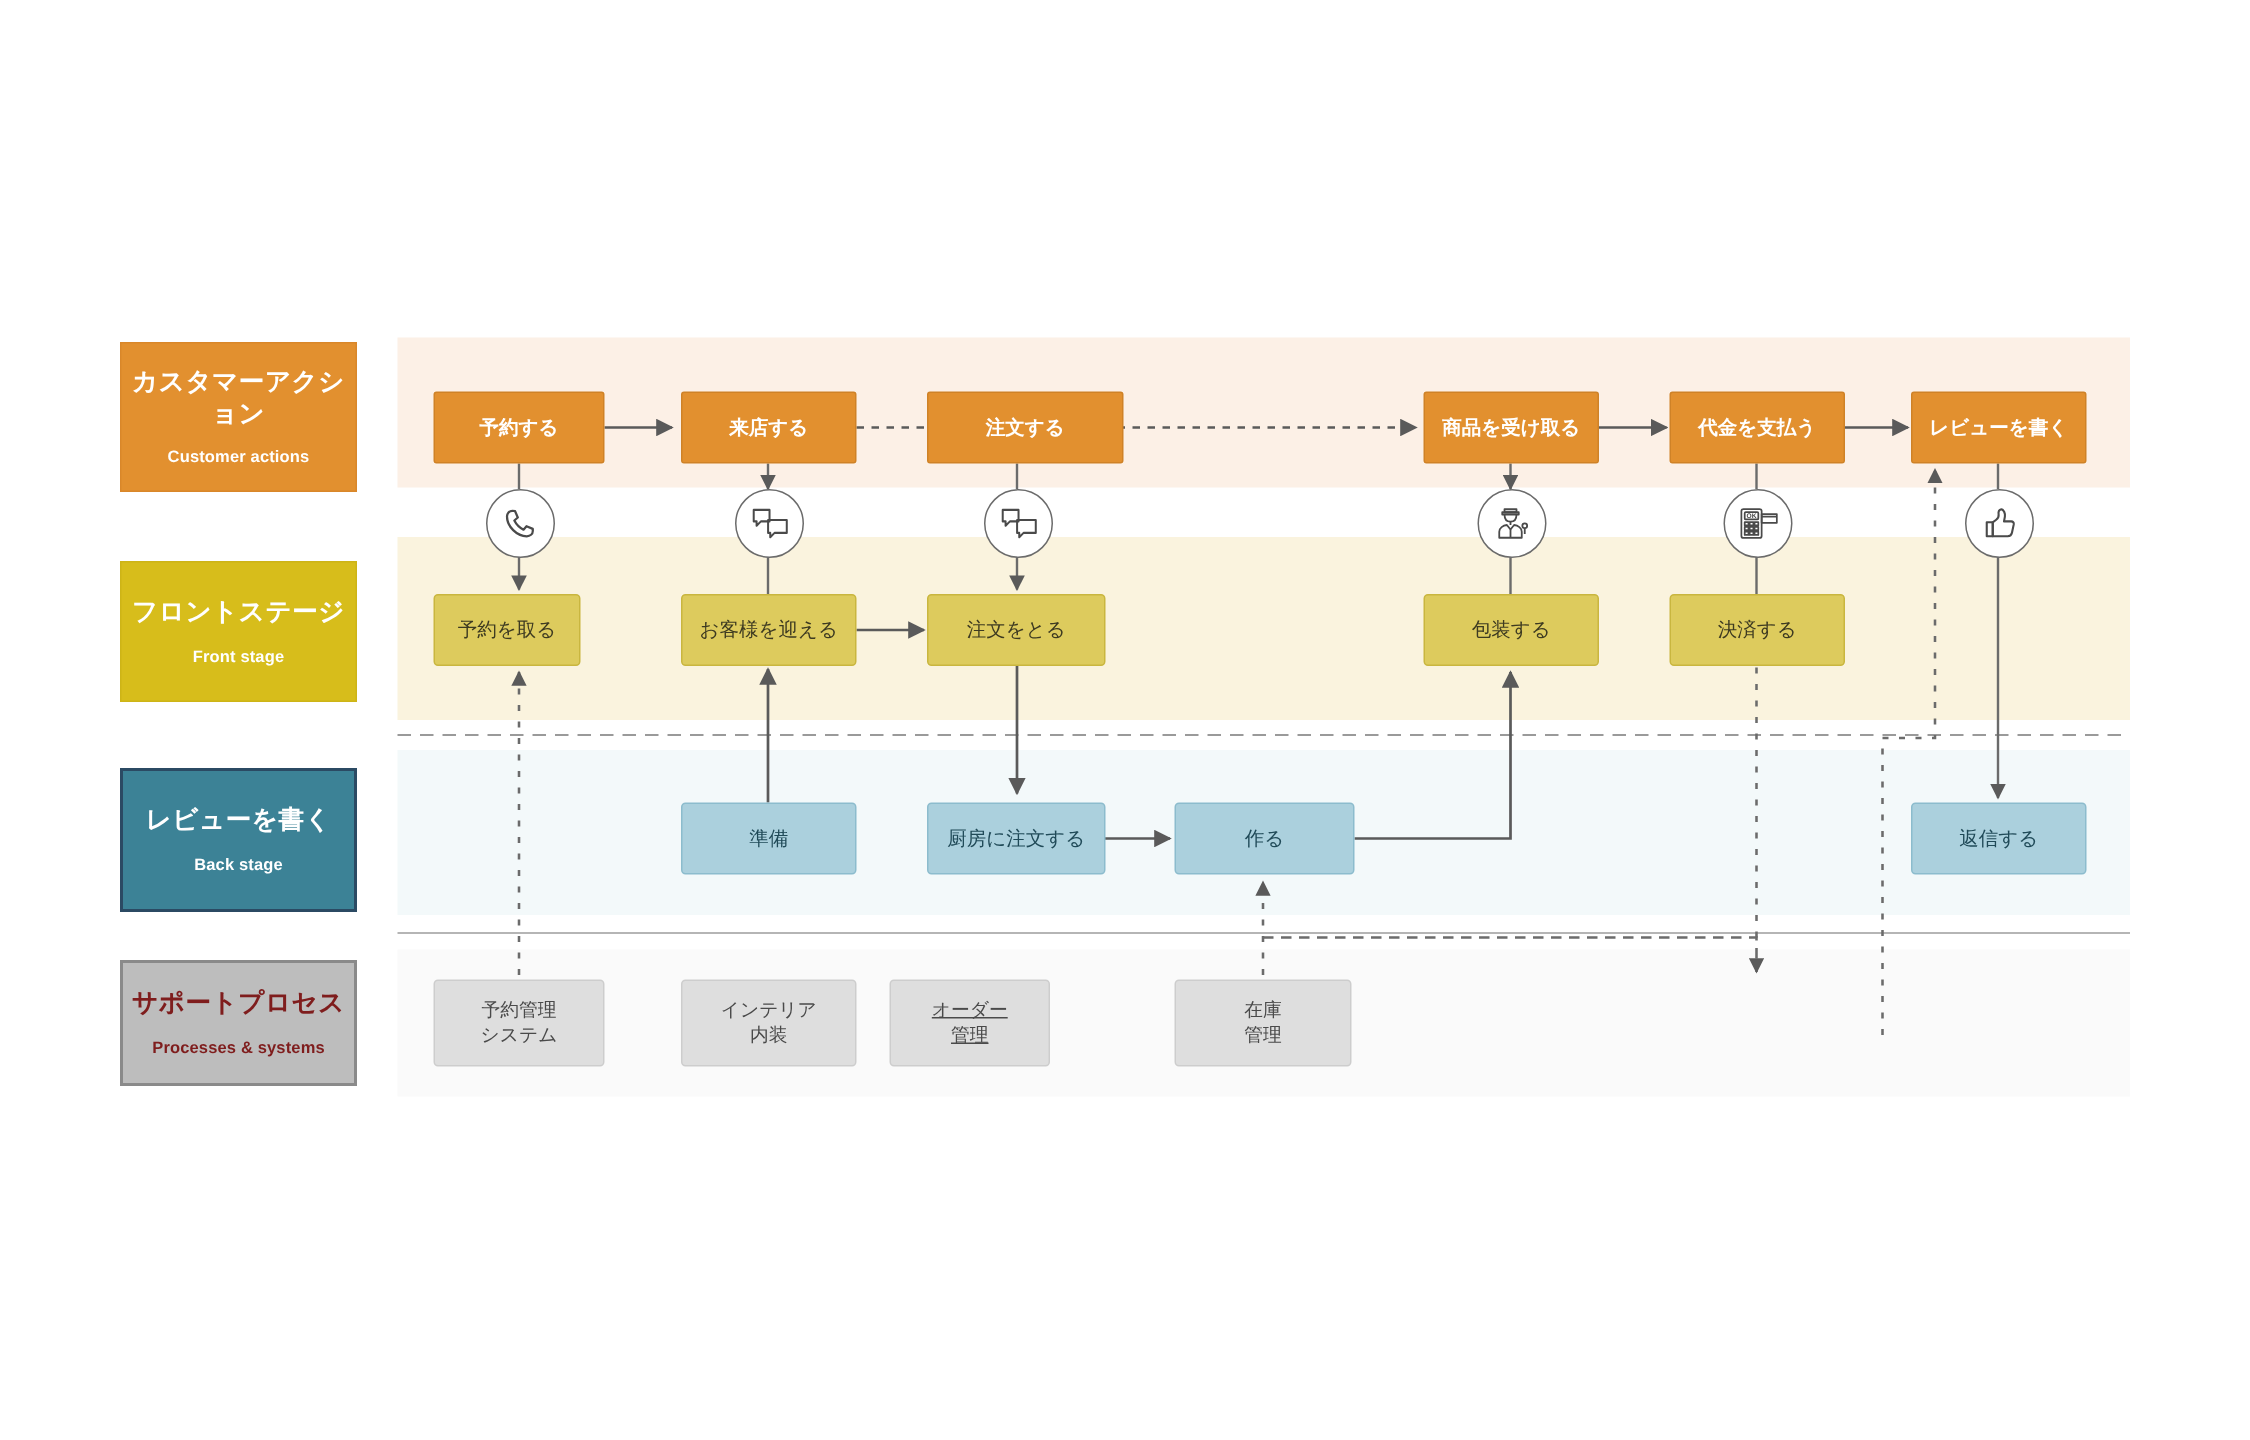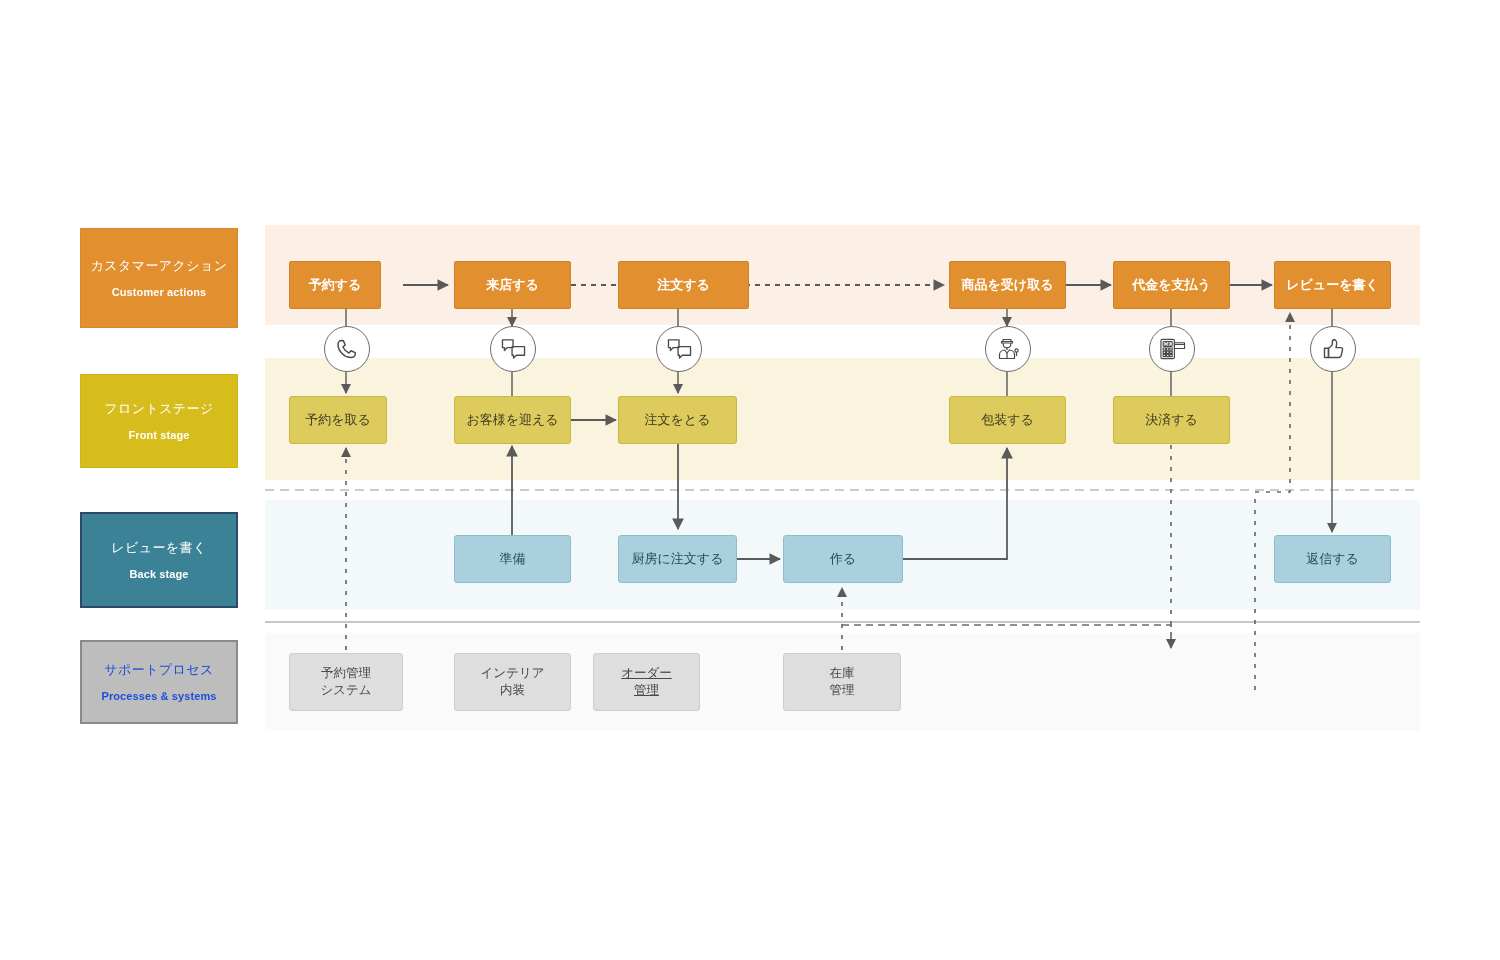--- a/index.html
+++ b/index.html
@@ -9,27 +9,27 @@
 
   .band{position:absolute;}
   .band-ca{left:265px;top:225px;width:1155px;height:100px;background:#fcf0e6;}
   .band-fs{left:265px;top:358px;width:1155px;height:122px;background:#faf3de;}
   .band-bs{left:265px;top:500px;width:1155px;height:110px;background:#f3f9fa;}
   .band-sp{left:265px;top:633px;width:1155px;height:98px;background:#fafafa;}
 
   .legend{position:absolute;left:80px;width:158px;box-sizing:border-box;
           display:flex;flex-direction:column;align-items:center;justify-content:center;
           text-align:center;color:#ffffff;}
-  .legend .jp{font-size:13px;font-weight:normal;letter-spacing:.4px;line-height:1.2;}
+  .legend .jp{font-size:17px;font-weight:bold;letter-spacing:.4px;line-height:1.2;}
   .legend .en{font-size:11px;font-weight:bold;margin-top:13px;letter-spacing:.1px;}
   .lg-ca{top:228px;height:100px;background:#e2902f;border:1px solid #d9872a;}
   .lg-fs{top:374px;height:94px;background:#d7bd1b;border:1px solid #cdb417;}
   .lg-bs{top:512px;height:96px;background:#3c8296;border:2px solid #2b4a63;}
   .lg-sp{top:640px;height:84px;background:#bdbdbd;border:2px solid #8a8a8a;}
-  .lg-sp .jp,.lg-sp .en{color:#1d4ed8;}
+  .lg-sp .jp,.lg-sp .en{color:#7f1d1d;}
 
   .node{position:absolute;box-sizing:border-box;display:flex;align-items:center;
         justify-content:center;text-align:center;line-height:1.35;}
   .n-ca{height:48px;background:#e2902f;border:1px solid #cf8227;border-radius:2px;
         color:#ffffff;font-size:13px;font-weight:bold;}
   .n-fs{height:48px;background:#ddcb5d;border:1px solid #c9b63f;border-radius:3px;
         color:#3d3a21;font-size:13px;}
   .n-bs{height:48px;background:#abd0dd;border:1px solid #8cbccd;border-radius:3px;
         color:#204a58;font-size:13px;}
   .n-sp{height:58px;background:#dedede;border:1px solid #cdcdcd;border-radius:3px;
@@ -114,21 +114,21 @@
   </div>
   <div class="legend lg-bs">
     <div class="jp">レビューを書く</div>
     <div class="en">Back stage</div>
   </div>
   <div class="legend lg-sp">
     <div class="jp">サポートプロセス</div>
     <div class="en">Processes &amp; systems</div>
   </div>
 
-  <div class="node n-ca" style="left:289px;top:261px;width:92px;">予約する</div>
+  <div class="node n-ca" style="left:289px;top:261px;width:114px;">予約する</div>
   <div class="node n-ca" style="left:454px;top:261px;width:117px;">来店する</div>
   <div class="node n-ca" style="left:618px;top:261px;width:131px;">注文する</div>
   <div class="node n-ca" style="left:949px;top:261px;width:117px;">商品を受け取る</div>
   <div class="node n-ca" style="left:1113px;top:261px;width:117px;">代金を支払う</div>
   <div class="node n-ca" style="left:1274px;top:261px;width:117px;">レビューを書く</div>
 
   <div class="node n-fs" style="left:289px;top:396px;width:98px;">予約を取る</div>
   <div class="node n-fs" style="left:454px;top:396px;width:117px;">お客様を迎える</div>
   <div class="node n-fs" style="left:618px;top:396px;width:119px;">注文をとる</div>
   <div class="node n-fs" style="left:949px;top:396px;width:117px;">包装する</div>

